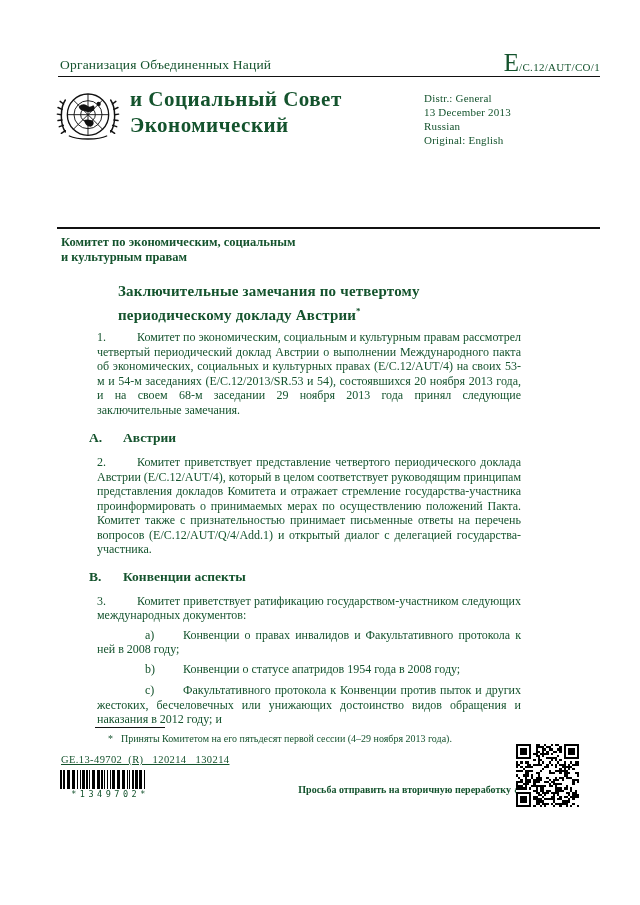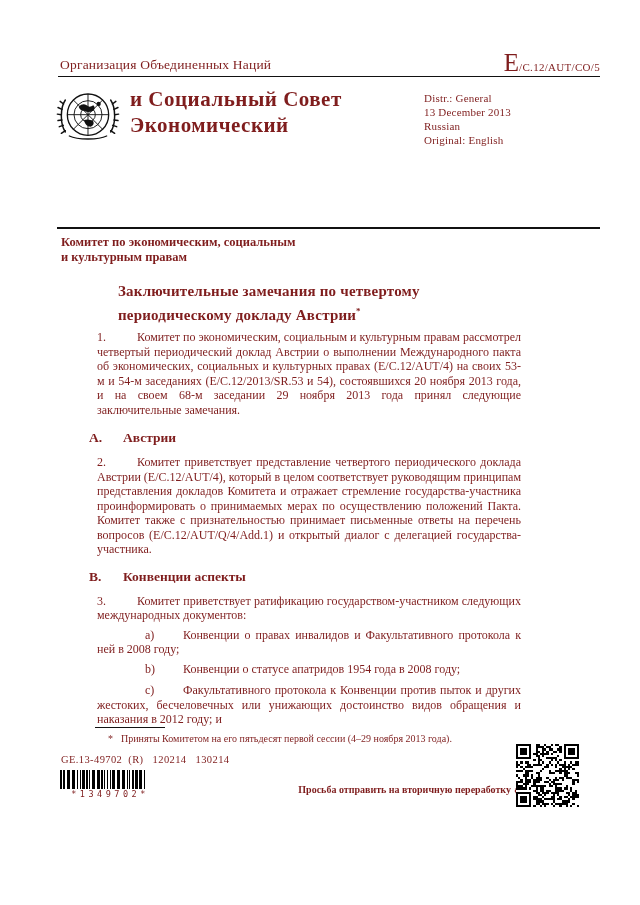--- a/index.html
+++ b/index.html
@@ -2,21 +2,21 @@
 <html lang="ru"><head>
 <meta charset="utf-8">
 <style>
   html,body{margin:0;padding:0;background:#e8e8e6;}
   .page{
     position:relative;
     width:640px;height:905px;
     margin:0 auto;
     background:#ffffff;
     font-family:"Liberation Serif", serif;
-    color:#7f1d1d;
+    color:#14532d;
     overflow:hidden;
   }
   
   .org-row{position:absolute;top:55px;left:60px;width:540px;}
   .org-name{font-size:13.5px;letter-spacing:.2px;}
   .doc-symbol{position:absolute;top:-6px;right:0;white-space:nowrap;}
   .doc-symbol .big-e{font-size:25px;font-weight:400;}
   .doc-symbol .rest{font-size:11px;letter-spacing:.3px;}
   .rule-thin{position:absolute;top:76px;left:58px;width:542px;height:1px;background:#111;}
   .emblem{position:absolute;top:84px;left:56px;width:64px;height:62px;}
@@ -35,36 +35,36 @@
   .mt-a{margin-top:12px;}
   .mt-b{margin-top:9px;}
   .mt-c{margin-top:11px;}
   .subitem{margin:5px 0 0 0;text-indent:48px;}
   .smarker{display:inline-block;width:38px;text-indent:0;}
   
   .fn-rule{position:absolute;top:727px;left:95px;width:70px;height:1px;background:#111;}
   .footnote{position:absolute;top:733px;left:96px;width:410px;font-size:10px;line-height:12.5px;}
   .fn-marker{display:inline-block;width:13px;text-align:left;padding-left:12px;box-sizing:content-box;}
   
-  .ge-line{position:absolute;top:754px;left:61px;font-size:10.5px;white-space:pre;letter-spacing:.4px;}
+  .ge-line{position:absolute;top:754px;left:61px;font-size:10.5px;white-space:pre;letter-spacing:.4px;text-decoration:underline;}
   .barcode{position:absolute;top:770px;left:60px;width:100px;height:19px;white-space:nowrap;overflow:hidden;}
   .barcode-digits{position:absolute;top:789px;left:60px;width:100px;font-family:"DejaVu Sans Mono",monospace;font-size:8.5px;letter-spacing:3.5px;text-align:center;}
   .recycle-row{position:absolute;top:779px;left:290px;width:240px;text-align:right;font-size:10px;font-weight:bold;line-height:22px;white-space:nowrap;}
   .recycle-icon{font-family:"DejaVu Sans",sans-serif;font-size:19px;font-weight:normal;vertical-align:-4px;margin-left:2px;}
   .qr{position:absolute;top:744px;left:516px;width:63px;height:63px;}
   .qr svg{display:block;width:100%;height:100%;}
 </style>
 </head>
 <body>
 
 <div class="page">
 
   <div class="org-row">
     <span class="org-name">Организация Объединенных Наций</span>
-    <span class="doc-symbol"><span class="big-e">E</span><span class="rest">/C.12/AUT/CO/5</span></span>
+    <span class="doc-symbol"><span class="big-e">E</span><span class="rest">/C.12/AUT/CO/1</span></span>
   </div>
   <div class="rule-thin"></div>
 
   <div class="emblem">
     <svg viewBox="-24 -23 48 46" xmlns="http://www.w3.org/2000/svg">
       <g stroke="#111" fill="none" stroke-width="1">
         <circle r="15.5"></circle>
         <circle r="10.5" stroke-width="0.7"></circle>
         <circle r="5.5" stroke-width="0.7"></circle>
         <line x1="-15.5" y1="0" x2="15.5" y2="0" stroke-width="0.7"></line>

